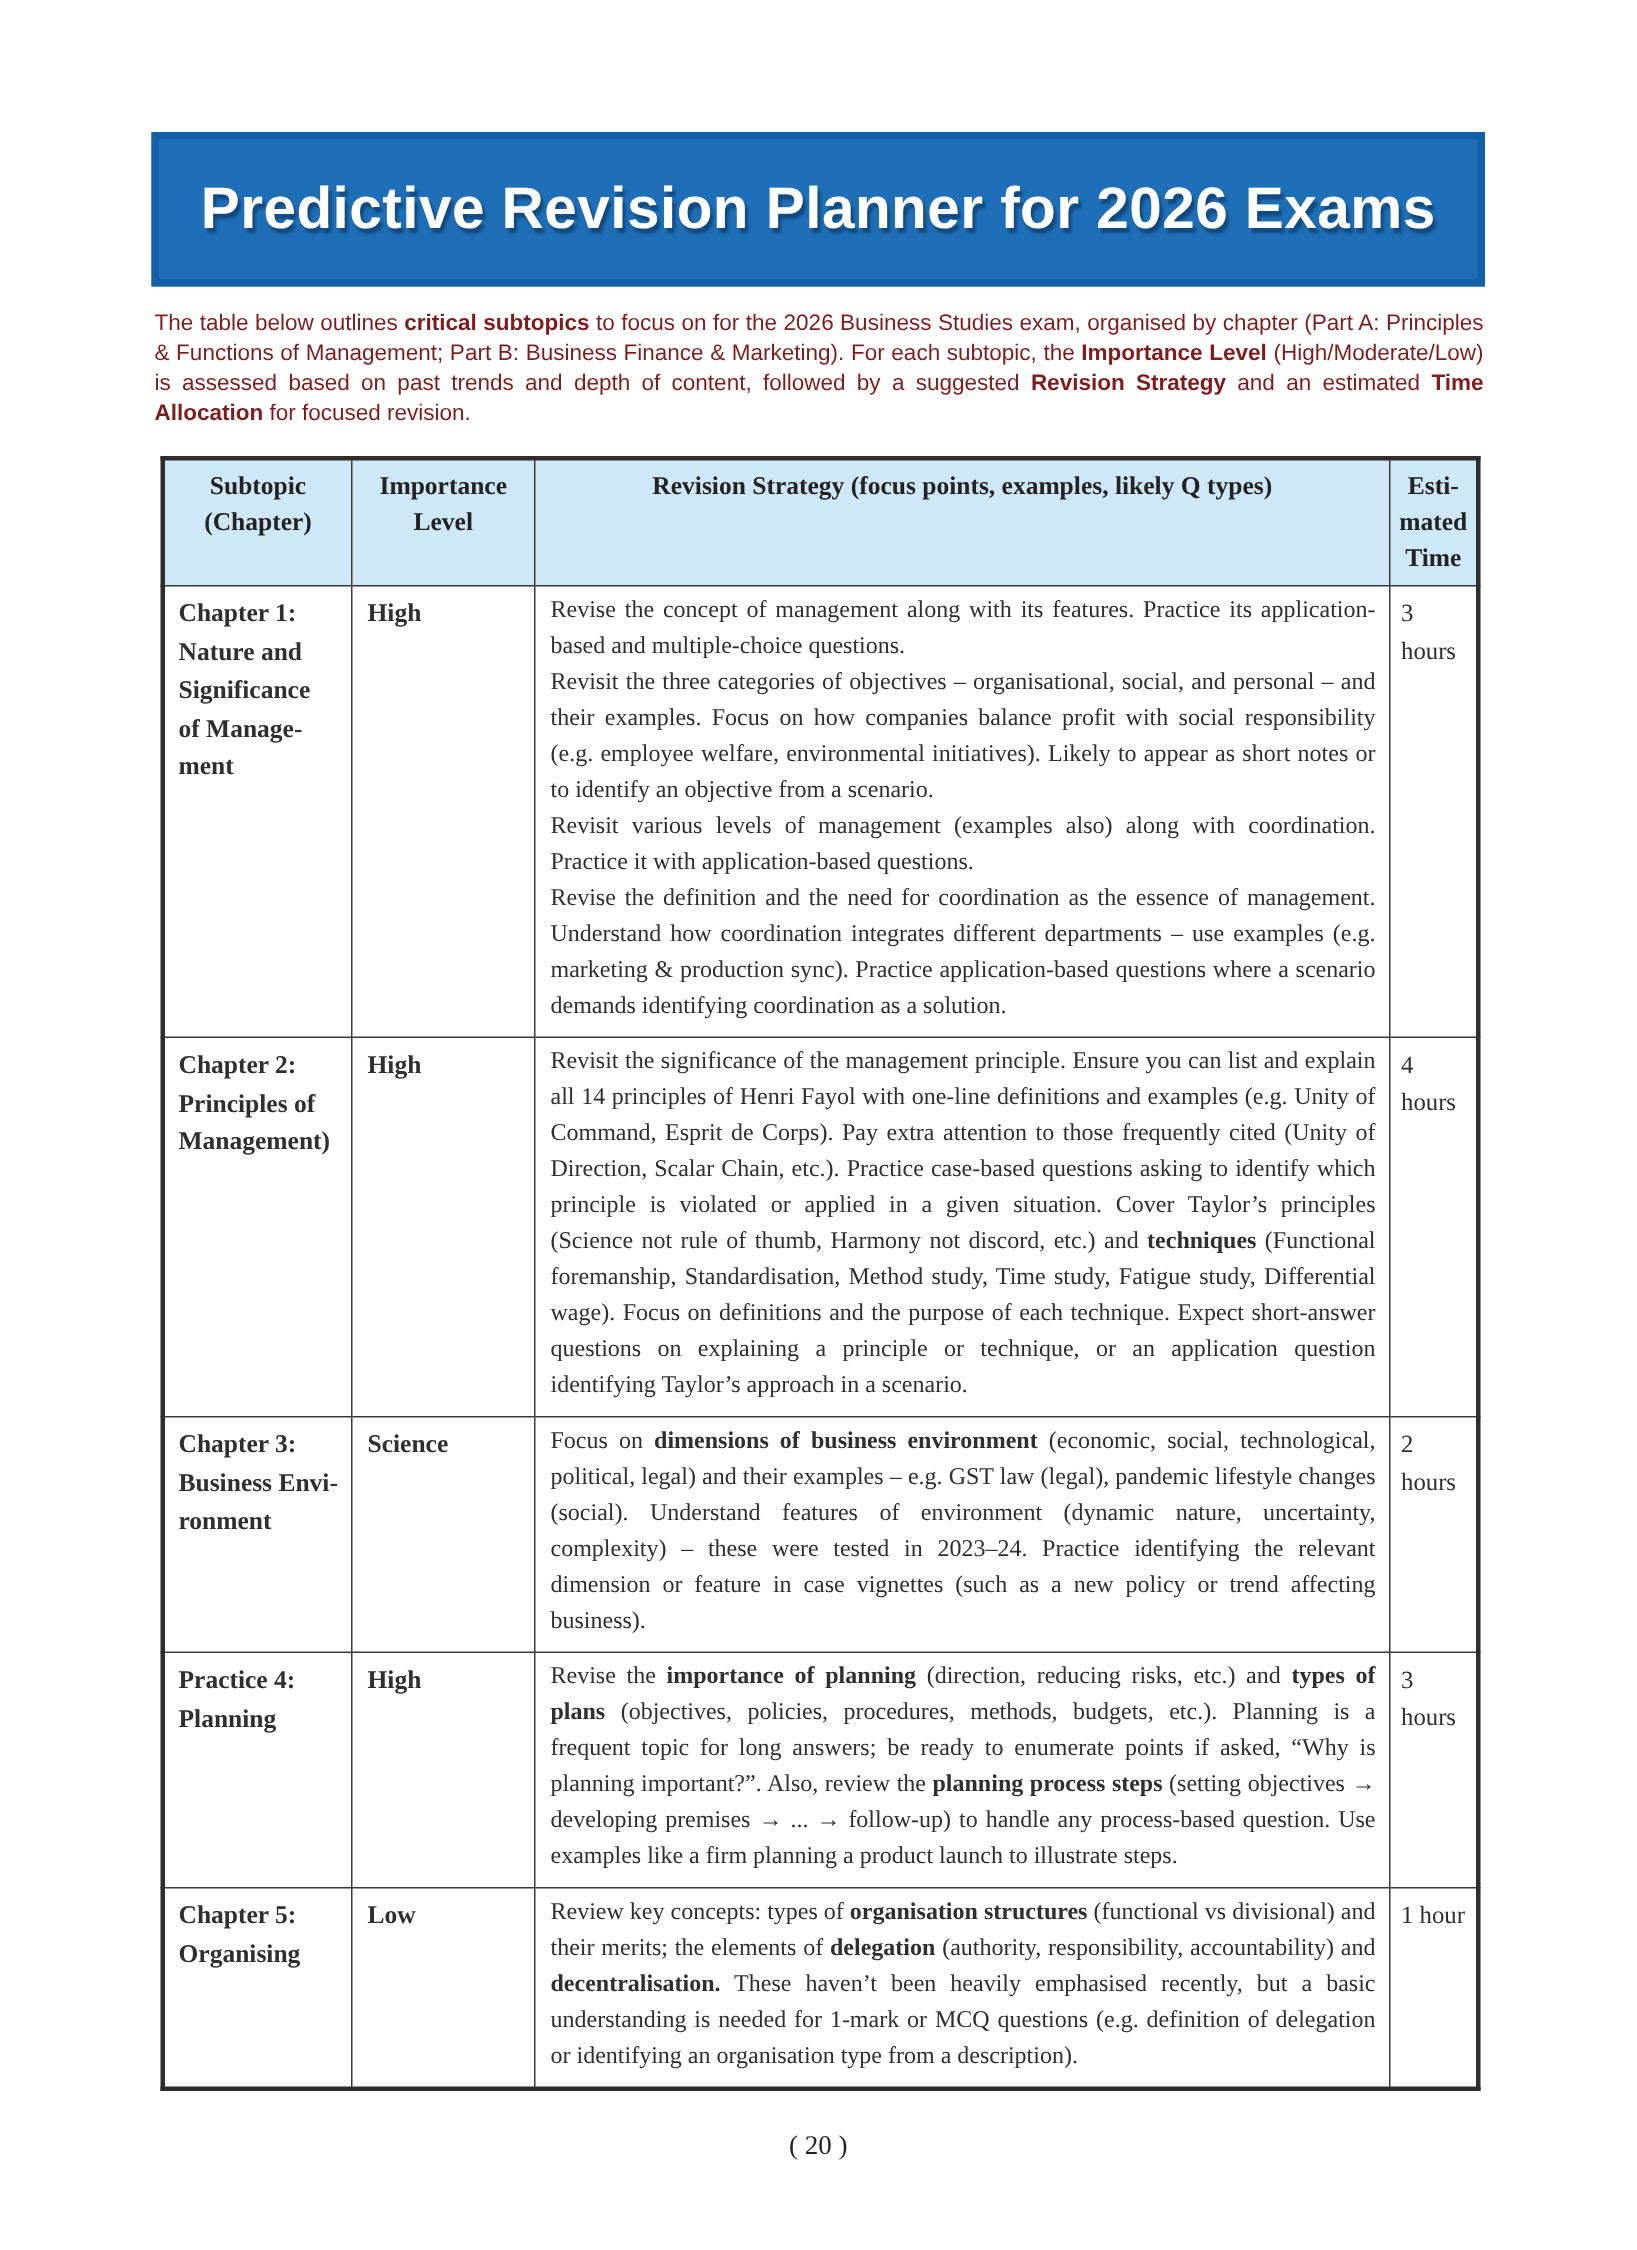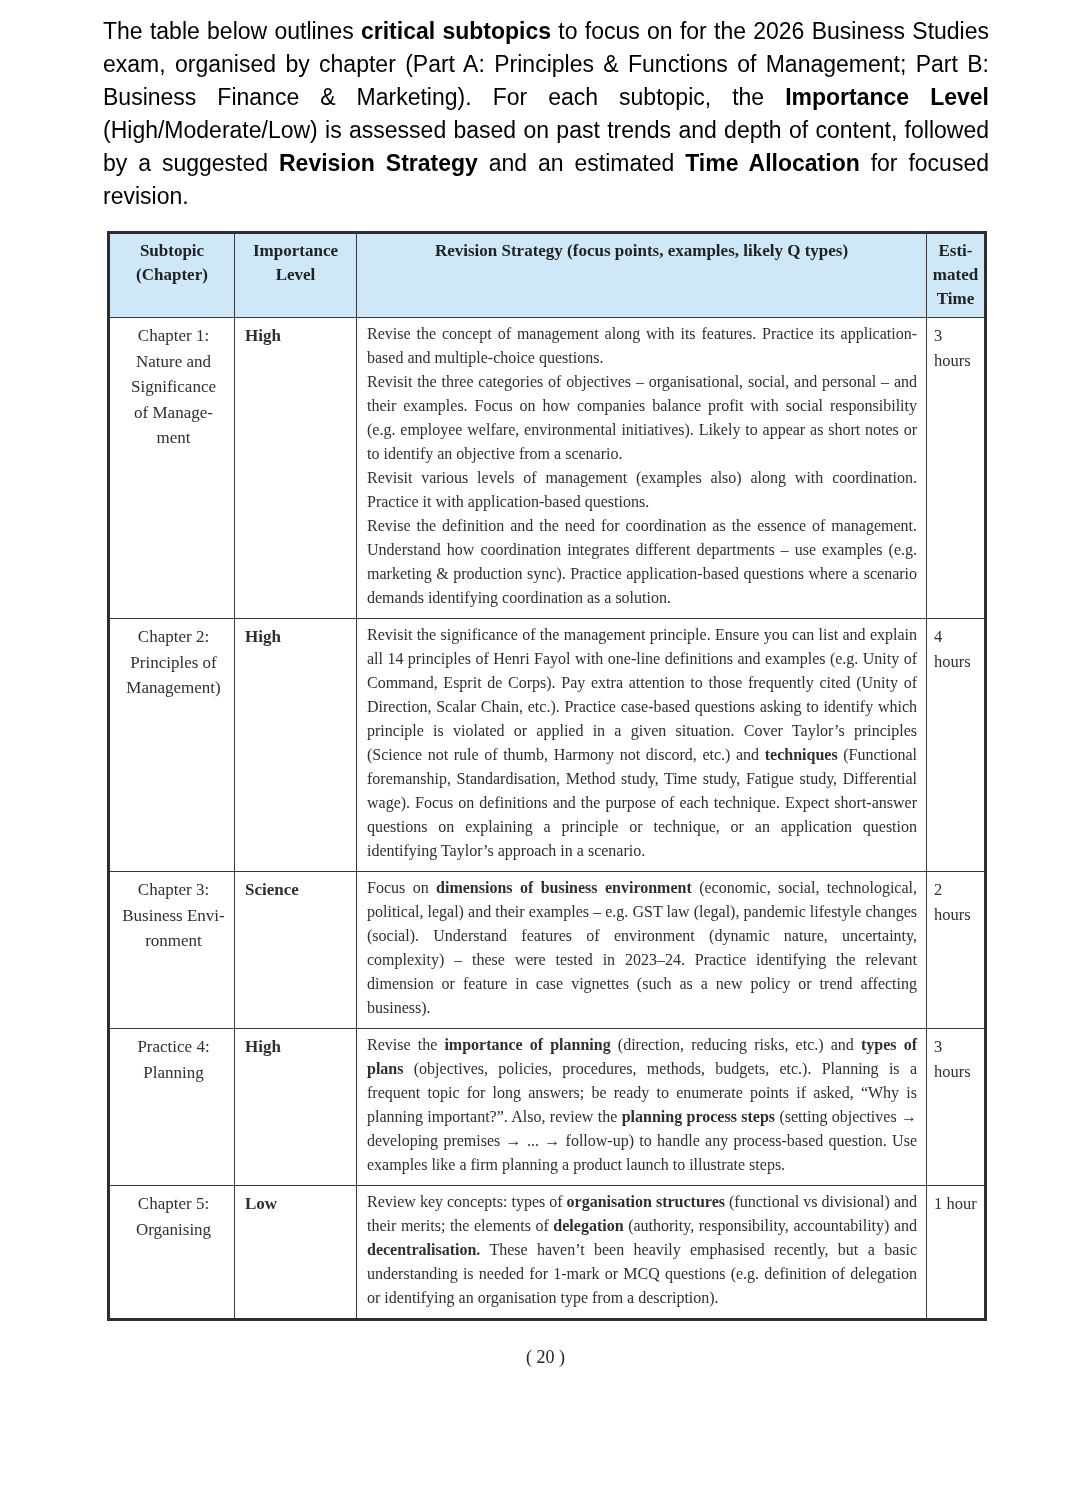--- a/index.html
+++ b/index.html
@@ -31,24 +31,24 @@
     color:#ffffff;
     font-size:39px;
     font-weight:bold;
     letter-spacing:0.3px;
     text-shadow:2px 3px 2px rgba(8,40,78,0.55);
     white-space:nowrap;
   }
 
   .intro{
     margin:15px 102px 0 103px;
-    font-size:23px;
-    line-height:33px;
+    font-size:15px;
+    line-height:20px;
     text-align:justify;
-    color:#000000;
+    color:#7f1d1d;
   }
   .intro b{font-weight:bold;}
 
   table.planner{
     margin:18px 0 0 107px;
     width:877px;
     border-collapse:collapse;
     table-layout:fixed;
     border:3px solid #2e2e2e;
     font-family:"Liberation Serif","DejaVu Serif",serif;
@@ -61,26 +61,25 @@
   table.planner th{
     background:var(--header-bg);
     font-size:17px;
     line-height:24px;
     font-weight:bold;
     white-space:pre-line;
     padding:5px 3px 6px 3px;
     color:#222;
   }
   td.subtopic{
-    font-weight:normal;
+    font-weight:bold;
     font-size:17px;
     line-height:25.5px;
     white-space:pre-line;
     padding:5px 6px 8px 9px;
-    text-align:center;
   }
   td.importance{
     font-weight:bold;
     font-size:17px;
     line-height:25.5px;
     padding:5px 6px 8px 10px;
   }
   td.strategy{
     font-size:16px;
     line-height:24px;
@@ -104,20 +103,23 @@
     font-family:"Liberation Serif","DejaVu Serif",serif;
     font-size:18px;
     color:#222;
   }
 </style>
 </head>
 <body>
 
 <div class="page">
 
+  <div class="banner">
+    <h1>Predictive Revision Planner for 2026 Exams</h1>
+  </div>
 
   <p class="intro" id="intro"><span>The table below outlines </span><b>critical subtopics</b><span> to focus on for the 2026 Business Studies exam, organised by chapter (Part A: Principles &amp; Functions of Management; Part B: Business Finance &amp; Marketing). For each subtopic, the </span><b>Importance Level</b><span> (High/Moderate/Low) is assessed based on past trends and depth of content, followed by a suggested </span><b>Revision Strategy</b><span> and an estimated </span><b>Time Allocation</b><span> for focused revision.</span></p>
 
   <table class="planner">
     <colgroup id="cols">
         <col style="width: 126px;">
         <col style="width: 122px;">
         <col style="width: 570px;">
         <col style="width: 59px;">
       </colgroup>

